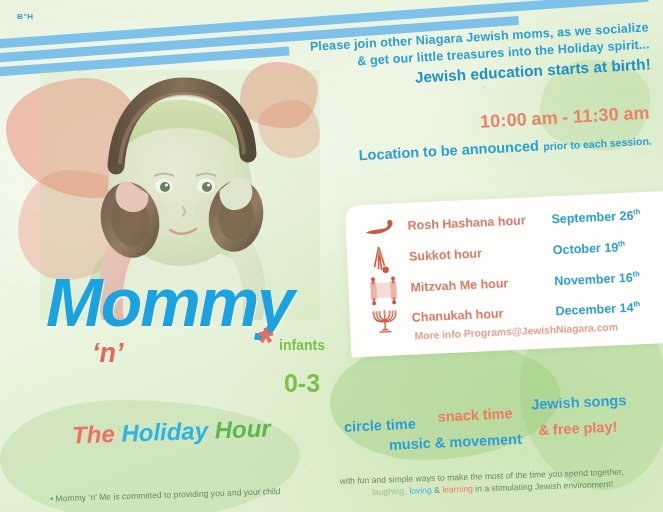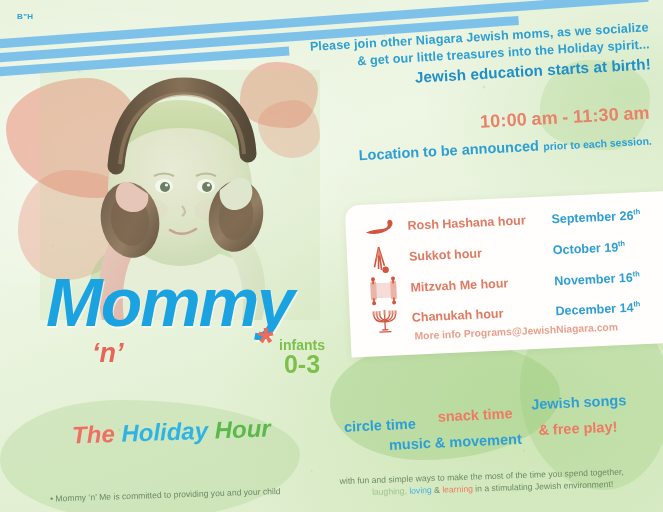--- a/index.html
+++ b/index.html
@@ -109,21 +109,21 @@
   .nn{position:absolute;left:62px;top:70px;font-size:27px;font-weight:bold;
       color:#e8655a;font-style:italic;}
   .meword{position:absolute;left:104px;top:48px;font-size:72px;line-height:72px;
           font-weight:bold;color:#ef6a5a;font-style:italic;letter-spacing:-2px;
           text-shadow:1px 2px 0 rgba(255,255,255,.5);}
   .star{position:absolute;left:228px;top:52px;font-size:40px;color:#ef6a5a;
         font-weight:bold;}
   .infants{position:absolute;left:232px;top:70px;text-align:center;width:80px;
            color:#7cc04a;font-weight:bold;line-height:1;}
   .infants .i1{font-size:14px;display:block;}
-  .infants .i2{font-size:25px;display:block;margin-top:0;}
+  .infants .i2{font-size:25px;display:block;margin-top:19px;}
 
   
   .hh{position:absolute;left:72px;top:418px;transform:rotate(-2deg);
       font-size:24px;font-weight:bold;font-style:italic;white-space:nowrap;}
   .hh .w1{color:#ef6f63;}
   .hh .w2{color:#2fb3e5;}
   .hh .w3{color:#5cb84b;}
 
   
   .acts{position:absolute;left:340px;top:396px;width:312px;height:52px;

